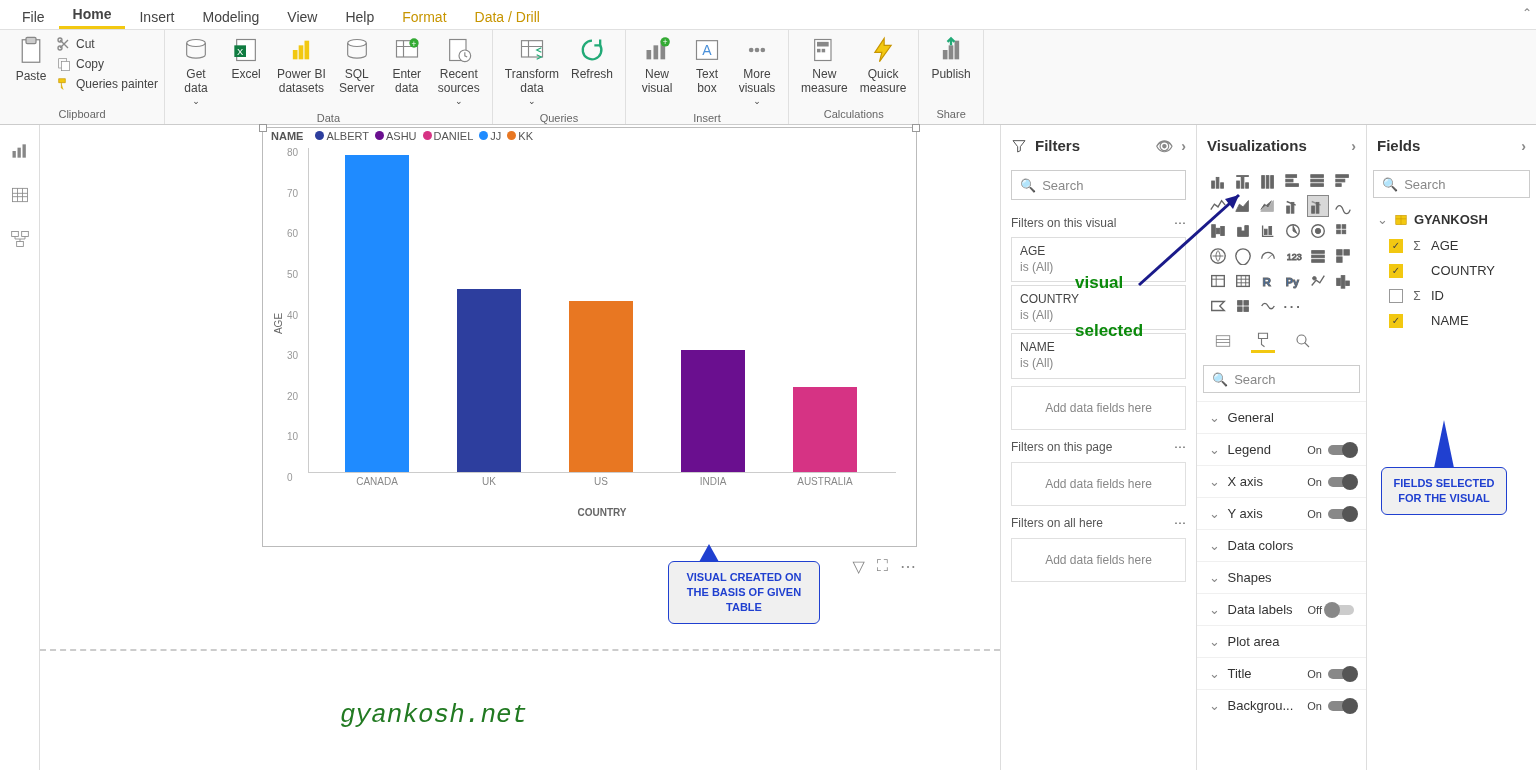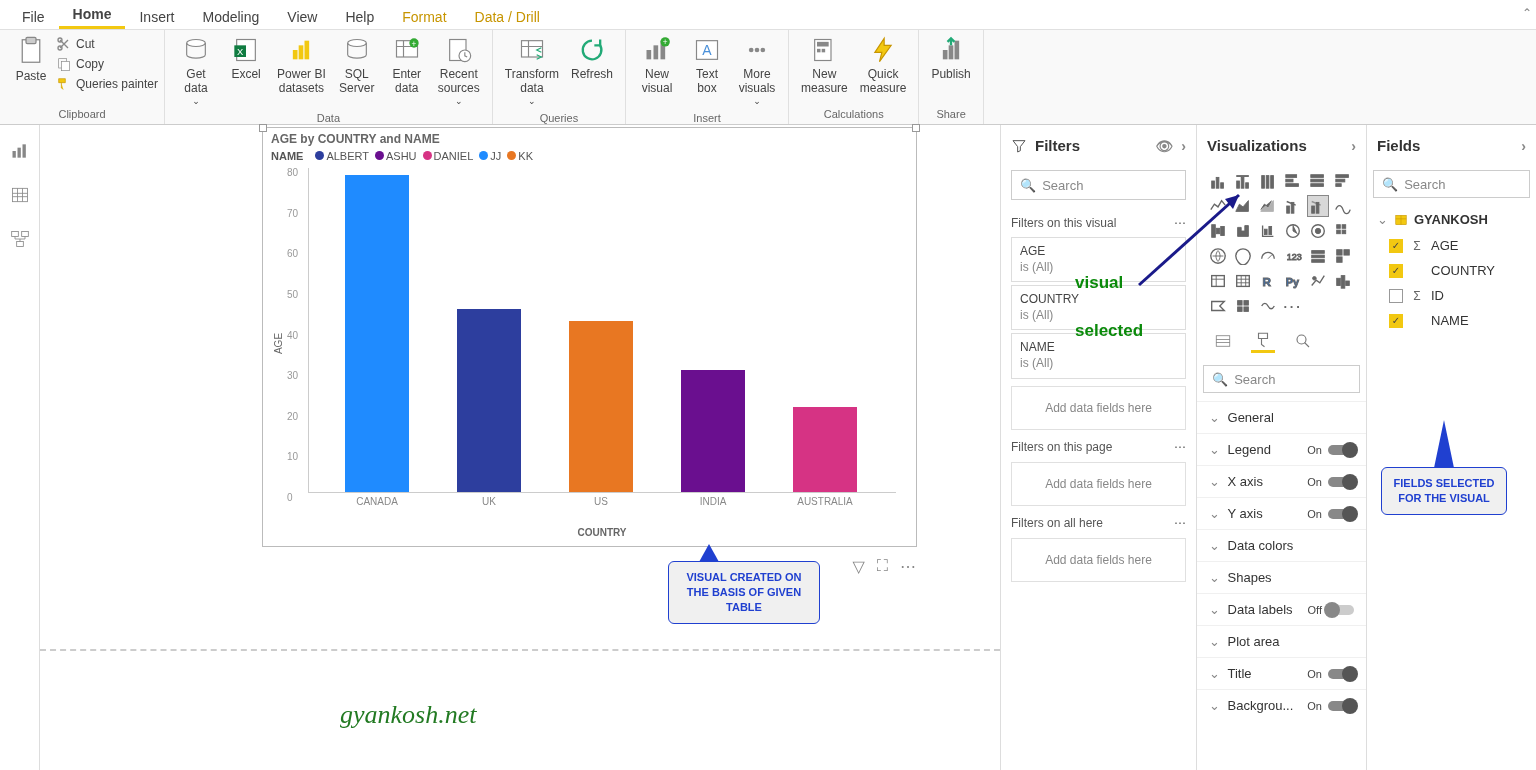--- a/index.html
+++ b/index.html
@@ -46,21 +46,21 @@
 .plot { position:absolute; left:0; right:0; top:0; bottom:15px; border-left:1px solid #ccc; border-bottom:1px solid #ccc; }
 .ytick { position:absolute; left:-22px; font-size:10px; color:#999; transform:translateY(50%); }
 .xtick { position:absolute; bottom:-15px; font-size:10px; color:#888; transform:translateX(-50%); }
 .bar { position:absolute; bottom:0; }
 .vicons { position:absolute; right:0; bottom:-30px; display:flex; gap:12px; color:#888; font-size:16px; }
 .vicons span{cursor:pointer;}
 
 
 .callout1 { position:absolute; left:628px; top:436px; width:152px; padding:8px 10px; background:#f0f0f0; border:1px solid #2040d0; border-radius:6px; text-align:center; color:#2040d0; font-size:11px; font-weight:bold; line-height:1.35;}
 .callout1::before { content:""; position:absolute; top:-18px; left:30px; width:0;height:0; border-left:10px solid transparent; border-right:10px solid transparent; border-bottom:18px solid #2040d0;}
-.watermark { position:absolute; left:300px; top:575px; font-family:Liberation Serif, serif; font-style:italic; font-size:26px; color:#227a22;}
+.watermark { position:absolute; left:300px; top:575px; font-family:Liberation Mono, monospace; font-style:italic; font-size:26px; color:#227a22;}
 
 
 .panel { border-left:1px solid #ddd; display:flex; flex-direction:column; }
 .panel.filters { width:196px; }
 .panel.viz { width:170px; }
 .panel.fields { width:170px; }
 .pheader { display:flex; align-items:center; gap:8px; padding:12px 10px; font-weight:600; font-size:15px; border-bottom:0; justify-content:space-between;}
 .pheader .icons { display:flex; gap:8px; color:#888; font-size:14px;}
 .search { margin:4px 10px 10px; border:1px solid #ccc; height:30px; display:flex; align-items:center; padding:0 8px; gap:6px; color:#888; font-size:13px;}
 .search.small { margin:4px 6px 8px; height:28px;}
@@ -358,21 +358,20 @@
     <svg class="lricon" viewBox="0 0 24 24">
         <rect x="2" y="3" width="8" height="6" fill="none" stroke="#555"></rect>
         <rect x="14" y="3" width="8" height="6" fill="none" stroke="#555"></rect>
         <rect x="8" y="15" width="8" height="6" fill="none" stroke="#555"></rect>
         <path d="M6 9v3h12V9M12 12v3" stroke="#555" fill="none"></path>
       </svg>
   </div>
 
   <div class="canvas">
     <div class="visual sel">
-      <div class="vtitle">AGE by COUNTRY and NAME</div>
       <div class="legend">
         <span class="ll">NAME</span>
         <span id="legend-items"><span style="margin-right: 6px;"><span class="sw" style="background:#2d3e9e"></span>ALBERT</span><span style="margin-right: 6px;"><span class="sw" style="background:#6a0f8f"></span>ASHU</span><span style="margin-right: 6px;"><span class="sw" style="background:#d63384"></span>DANIEL</span><span style="margin-right: 6px;"><span class="sw" style="background:#1f8bff"></span>JJ</span><span style="margin-right: 6px;"><span class="sw" style="background:#e87722"></span>KK</span></span>
       </div>
       <div class="chart-area">
         <div class="ylab">AGE</div>
         <div class="plot" id="plot">
             <div class="ytick" style="bottom: -5px;">0</div>
             <div class="ytick" style="bottom: 35.625px;">10</div>
             <div class="ytick" style="bottom: 76.25px;">20</div>

